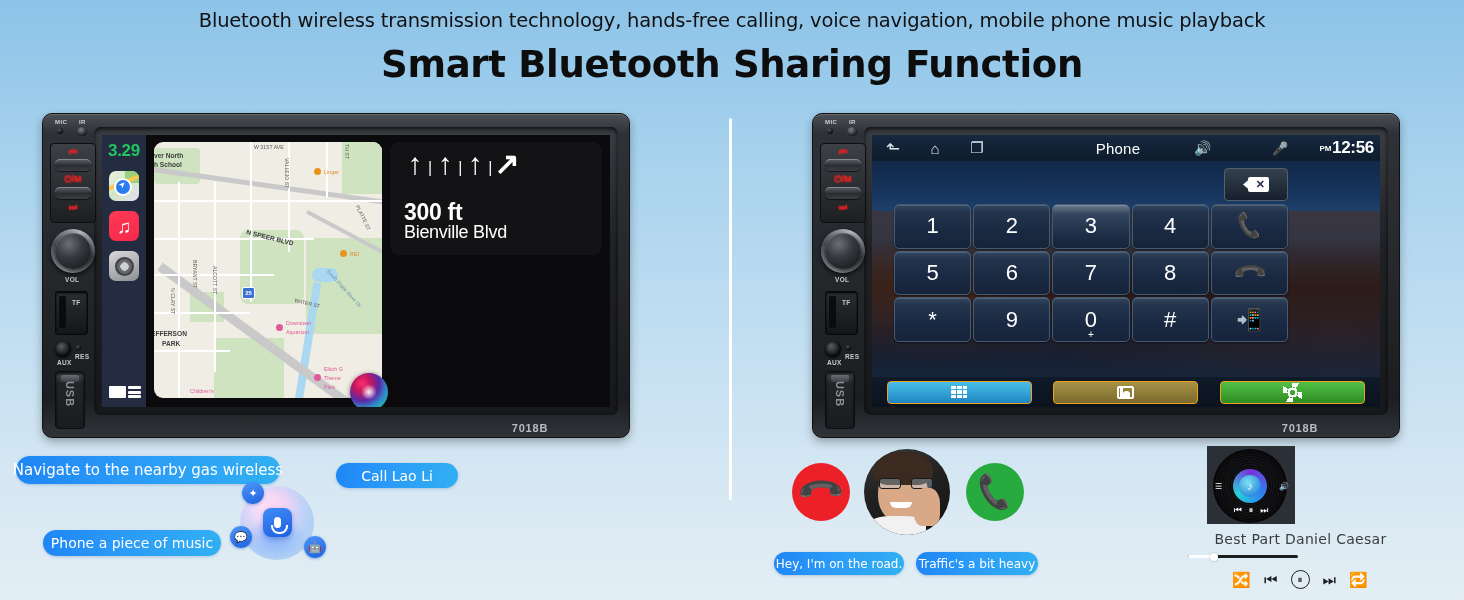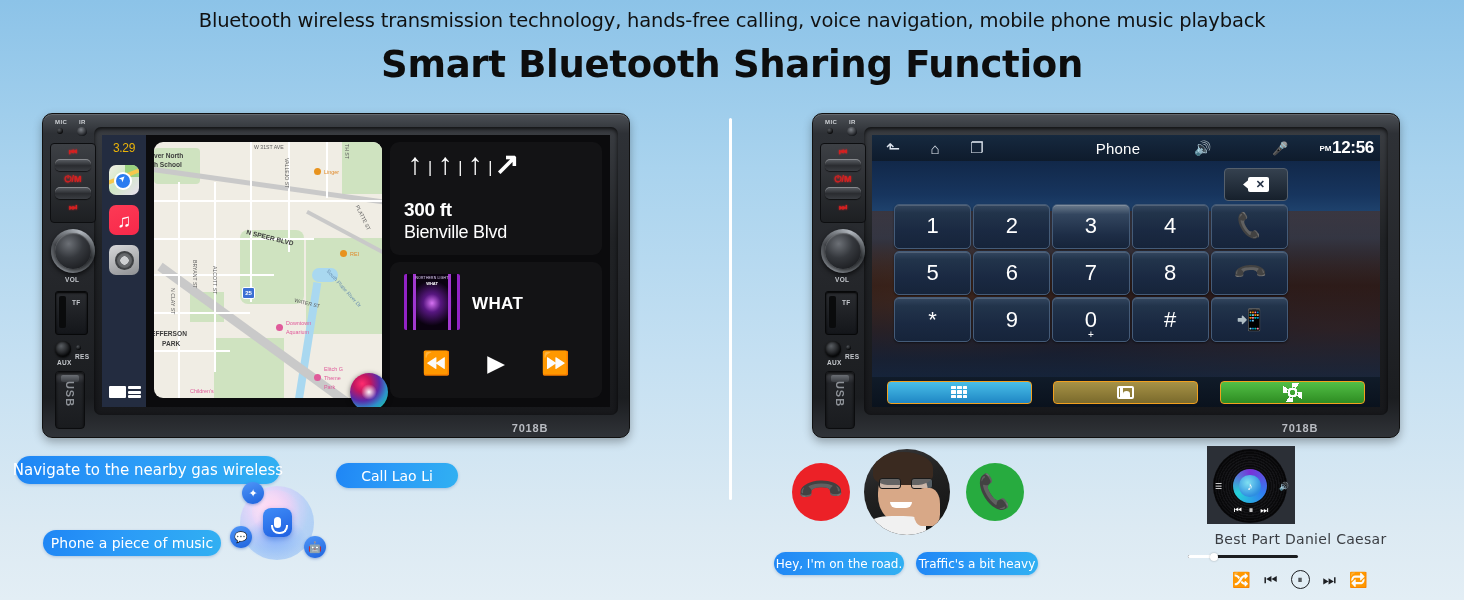--- a/index.html
+++ b/index.html
@@ -83,21 +83,21 @@
   .usb-txt { position:absolute; left:0; right:0; top:16px; text-align:center;
     color:#8e9298; font-size:11px; font-weight:bold; letter-spacing:1px;
     transform: rotate(90deg); transform-origin:center; }
   .usb-tab { position:absolute; left:5px; right:5px; top:3px; height:7px;
     background: linear-gradient(180deg,#6a6e74,#3a3d42); border-radius:2px; }
 
   
   #carplay-screen { position:absolute; background:#0b0b0d; overflow:hidden; }
   #cp-sidebar { position:absolute; left:0; top:0; bottom:0; width:44px;
     background:#232c40; display:flex; flex-direction:column; align-items:center; }
-  #cp-time { color:#eab308; font-size:12px; font-weight:400; margin-top:6px; letter-spacing:-0.3px; }
+  #cp-time { color:#22c55e; font-size:17px; font-weight:700; margin-top:6px; letter-spacing:-0.3px; }
   .cp-app { width:30px; height:30px; border-radius:7px; margin-top:10px; position:relative; overflow:hidden; }
   #cp-app-maps { background: linear-gradient(135deg,#f2efe6 0%,#cfe8c4 45%,#e8dff0 100%); }
   #cp-app-maps .mroad { position:absolute; left:-4px; top:9px; width:40px; height:4px;
     background:#f6c84c; transform:rotate(-22deg); }
   #cp-app-maps .mgreen { position:absolute; right:-2px; top:-2px; width:16px; height:14px; background:#9ad17f; }
   #cp-app-maps .mpin { position:absolute; left:7px; top:9px; width:14px; height:14px; border-radius:50%;
     background:#2a7cf0; box-shadow:0 0 0 2px #fff; }
   #cp-app-maps .mpin::after { content:"➤"; position:absolute; color:#fff; font-size:8px;
     left:3px; top:0px; transform:rotate(-45deg); }
   #cp-app-music { background: linear-gradient(160deg,#fc3a55,#f8284a); display:flex; align-items:center; justify-content:center; }
@@ -131,21 +131,21 @@
   #siri-orb { position:absolute; border-radius:50%; overflow:hidden;
     background: radial-gradient(circle at 32% 28%, #ff2d6f 0%, #c4175f 22%, #5a2aa8 46%, #2e8fc9 66%, #19c6a6 88%);
     box-shadow: 0 1px 5px rgba(0,0,0,.5); }
   #siri-orb::after { content:""; position:absolute; left:28%; top:30%; width:42%; height:42%;
     border-radius:50%; background: radial-gradient(circle, rgba(255,255,255,.95), rgba(255,255,255,0) 70%); }
 
   .cp-card { position:absolute; background:#131315; border-radius:9px; }
   #cp-nav-arrows { position:absolute; display:flex; align-items:flex-end; gap:0px; }
   .lane-arrow { width:22px; text-align:center; color:#fff; font-size:30px; line-height:.8; font-weight:bold; }
   .lane-sep { color:#fff; font-size:16px; line-height:1; padding:0 2px; opacity:.95; }
-  #cp-nav-dist { position:absolute; color:#fff; font-size:19px; font-weight:bold; letter-spacing:-0.3px; }
+  #cp-nav-dist { position:absolute; color:#fff; font-size:23px; font-weight:bold; letter-spacing:-0.3px; }
   #cp-nav-street { position:absolute; color:#fff; font-size:18px; letter-spacing:-0.3px; }
   #cp-albumart { position:absolute; border-radius:2px; overflow:hidden;
     background:#0a0210; }
   #cp-albumart .aa-glow { position:absolute; inset:0;
     background:
       radial-gradient(ellipse at 50% 52%, rgba(225,120,255,.95) 0%, rgba(150,40,220,.55) 22%, rgba(40,0,70,0) 55%),
       linear-gradient(90deg, rgba(170,40,230,.85) 0 6%, transparent 6% 16%, rgba(200,70,255,.8) 16% 22%, transparent 22% 78%, rgba(200,70,255,.8) 78% 84%, transparent 84% 94%, rgba(170,40,230,.85) 94% 100%);
   }
   #cp-albumart .aa-txt { position:absolute; left:0; right:0; top:2px; text-align:center;
     color:#e7d6ff; font-size:3.4px; letter-spacing:.2px; }
@@ -436,33 +436,20 @@
         <span class="lane-arrow">↑</span>
         <span class="lane-sep">|</span>
         <span class="lane-arrow">↑</span>
         <span class="lane-sep">|</span>
         <span class="lane-arrow">↗</span>
       </div>
       <div id="cp-nav-dist" style="left:14px; top:57px;">300 ft</div>
       <div id="cp-nav-street" style="left:14px; top:80px;">Bienville Blvd</div>
     </div>
 
-    <div class="cp-card" style="left:288px; top:127px; width:212px; height:136px;">
-      <div id="cp-albumart" style="left:14px; top:12px; width:56px; height:56px;">
-        <span class="aa-glow"></span>
-        <span class="aa-txt">NORTHERN LIGHT</span>
-        <span class="aa-txt2">WHAT</span>
-      </div>
-      <div id="cp-track" style="left:82px; top:32px;">WHAT</div>
-      <div id="cp-controls" style="left:14px; right:14px; top:84px; height:34px;">
-        <span class="cbtn">⏪</span>
-        <span class="cbtn">▶</span>
-        <span class="cbtn">⏩</span>
-      </div>
-    </div>
   </div>
 
   <div class="hu-model">7018B</div>
 </div>
 
 <div class="head-unit" id="right-head-unit" style="left:812px; top:113px; width:588px; height:325px;">
   <div class="hu-body"></div>
   <div class="hu-inner-bezel" style="left:52px; top:14px; width:524px; height:288px;"></div>
 
   <div class="ctl-col" style="left:8px; top:6px; width:46px; height:312px;">

